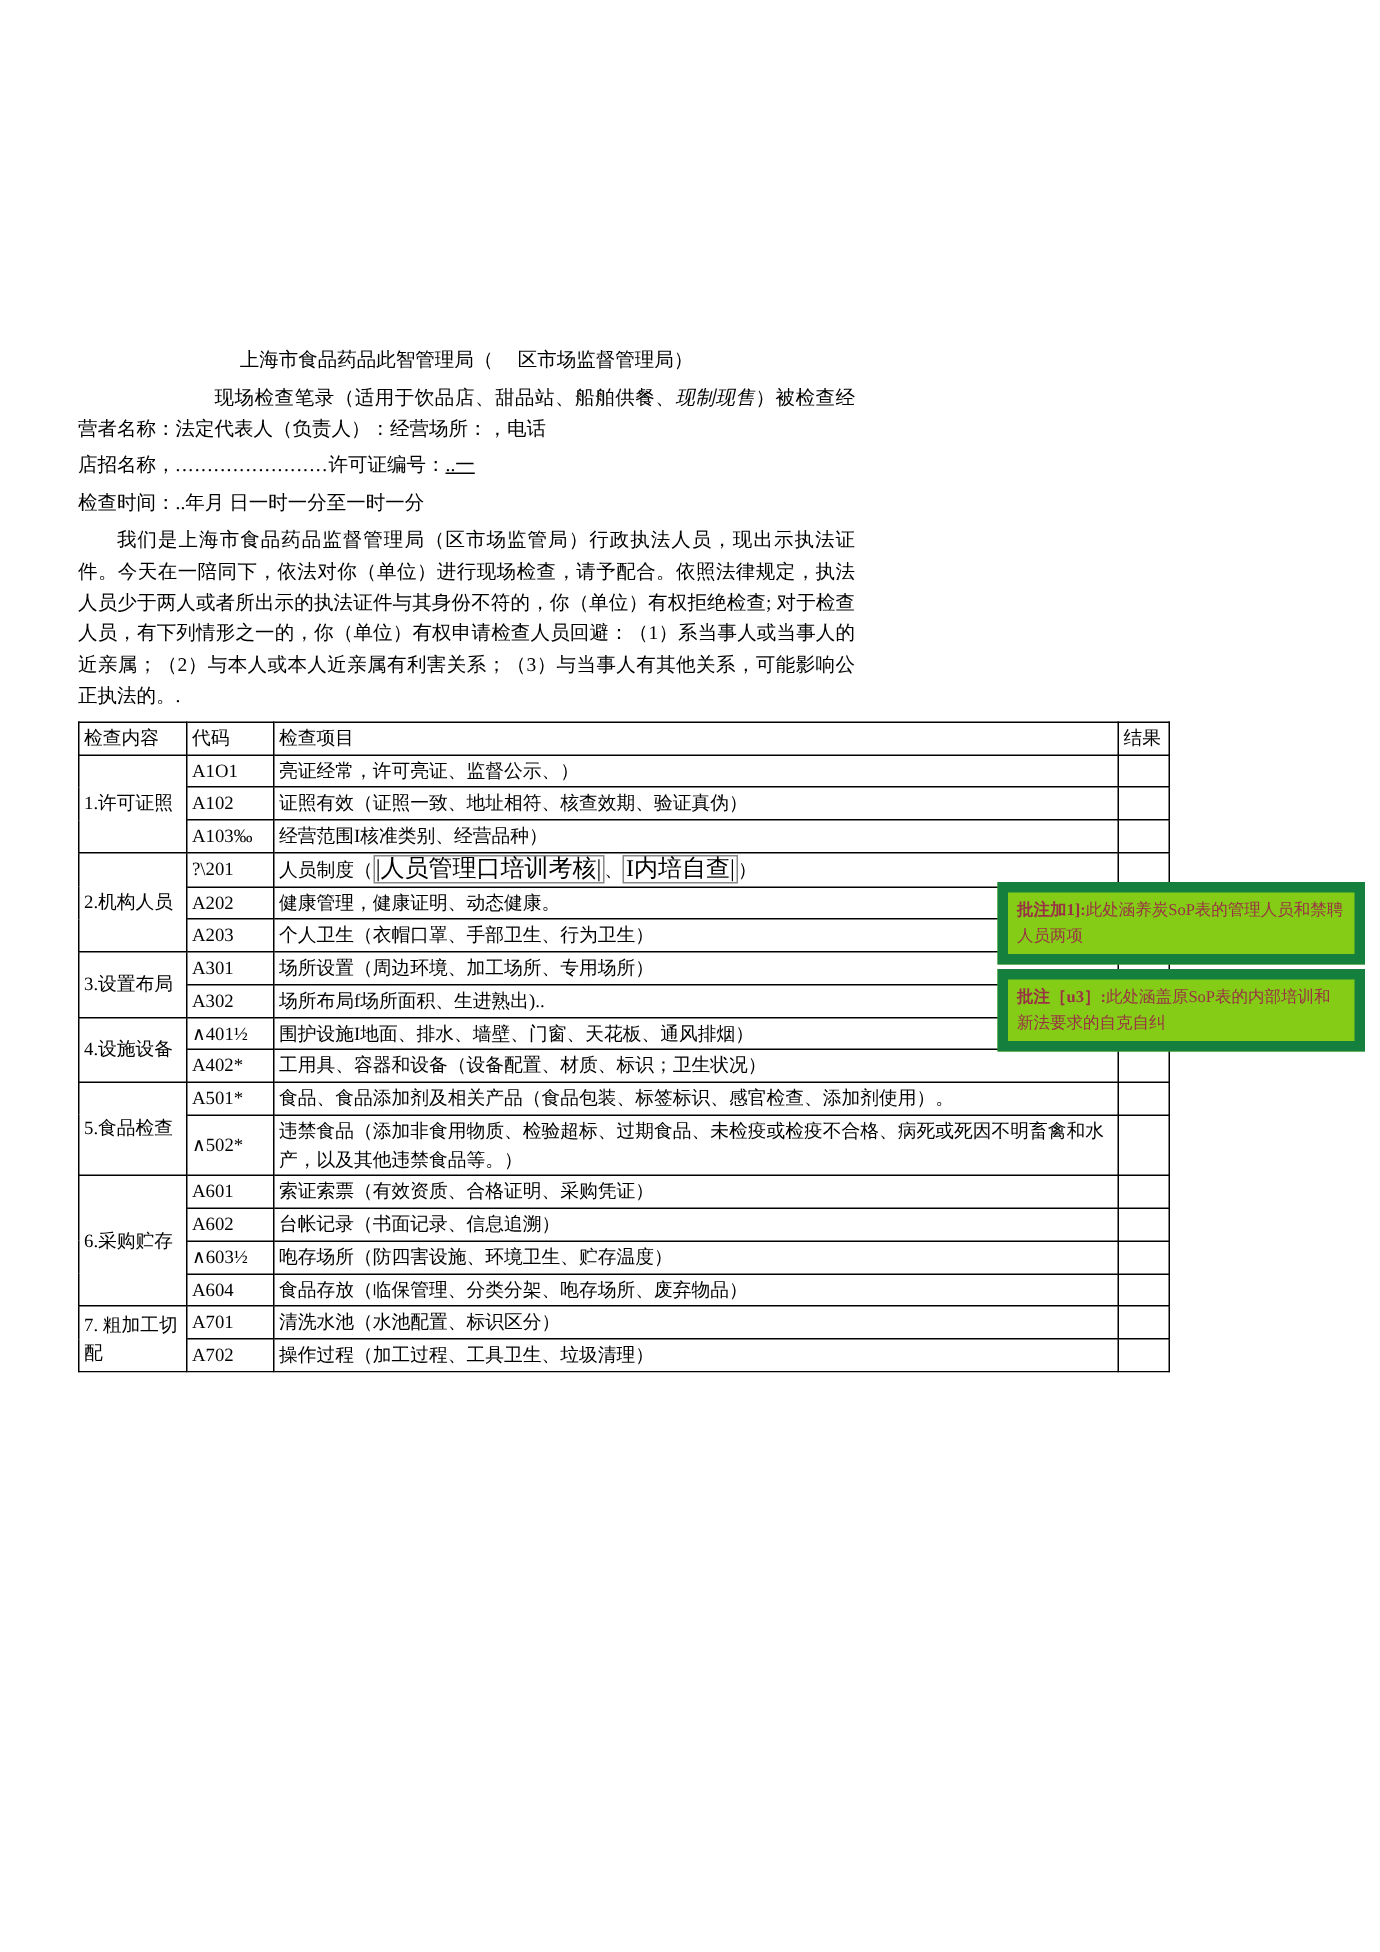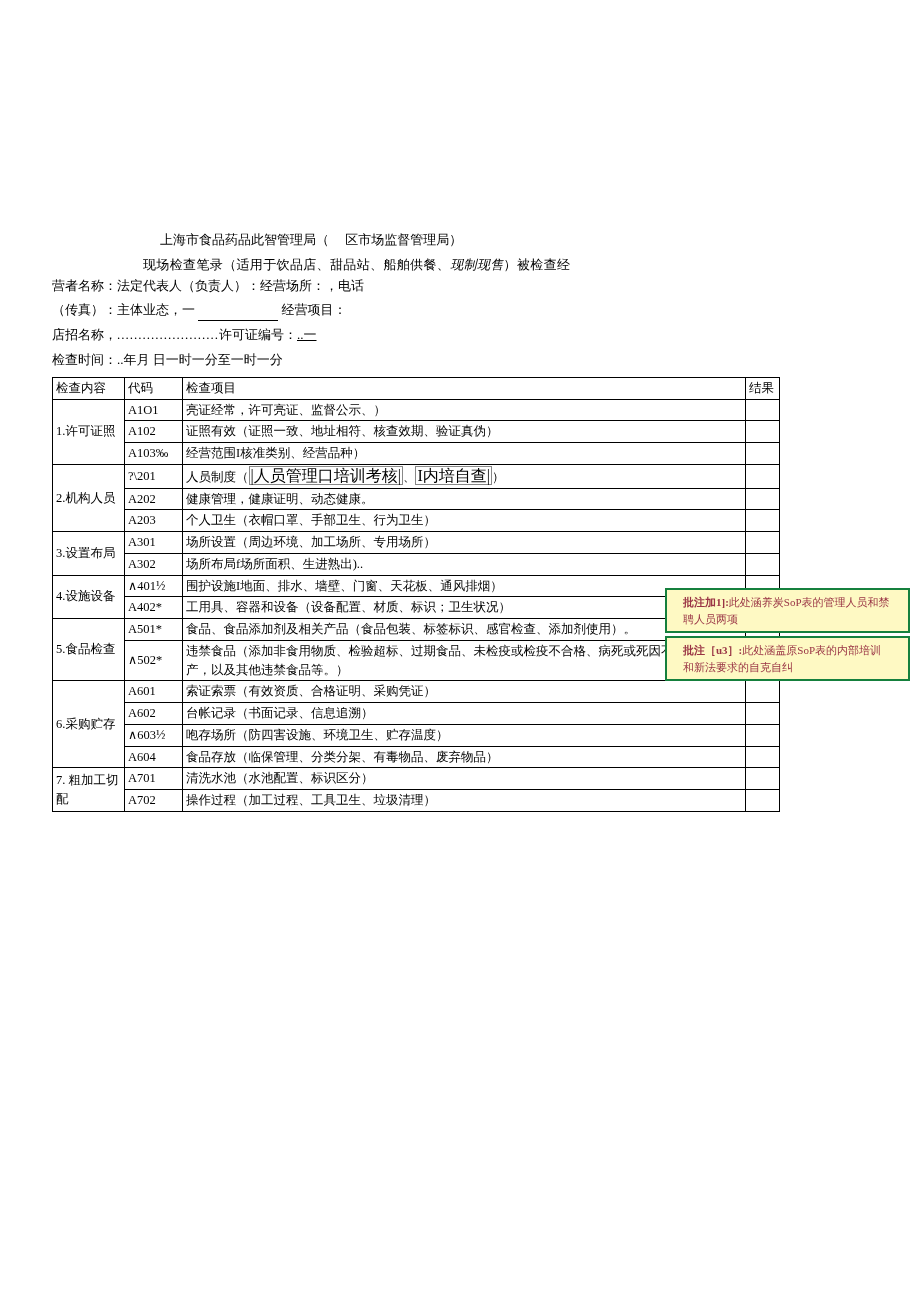--- a/index.html
+++ b/index.html
@@ -68,53 +68,50 @@
   }
   .annotations {
     position: absolute;
     top: 588px;
     left: 665px;
     width: 245px;
     font-size: 11px;
     color: #993344;
   }
   .anno {
-    border: 2px solid #15803d;
-    background: #fef9c3;
-    padding: 4px 16px;
+    border: 7px solid #15803d;
+    background: #84cc16;
+    padding: 4px 6px;
     margin-bottom: 3px;
     line-height: 1.5;
   }
   .anno-label { font-weight: bold; }
 </style>
 </head>
 <body>
 
 <div class="page">
 
   <div class="header-line">
     <span>上海市食品药品此智管理局（</span>&nbsp;&nbsp;&nbsp;&nbsp;
     <span>区市场监督管理局）</span>
   </div>
 
   <p class="para" style="text-indent:7em">
     <span>现场检查笔录（适用于饮品店、甜品站、船舶供餐、</span><span class="italic">现制现售</span><span>）被检查经营者名称：法定代表人（负责人）：经营场所：，电话</span>
   </p>
 
-  <p class="para">
-    <span>（传真）：主体业态，一 </span><span class="blank-line"></span>
-    <span>经营项目：</span>
-  </p>
 
   <p class="para">
     <span>店招名称，</span><span class="dotted">........................</span><span>许可证编号：</span><span style="text-decoration:underline">..一</span>
   </p>
 
   <p class="para">检查时间：..年月           日一时一分至一时一分</p>
 
+  <p class="para indent-first">我们是上海市食品药品监督管理局（区市场监管局）行政执法人员，现出示执法证件。今天在一陪同下，依法对你（单位）进行现场检查，请予配合。依照法律规定，执法人员少于两人或者所出示的执法证件与其身份不符的，你（单位）有权拒绝检查; 对于检查人员，有下列情形之一的，你（单位）有权申请检查人员回避：（1）系当事人或当事人的近亲属；（2）与本人或本人近亲属有利害关系；（3）与当事人有其他关系，可能影响公正执法的。.</p>
 
   <table class="inspect">
     <thead>
       <tr>
         <th class="col-content">检查内容</th>
         <th class="col-code">代码</th>
         <th class="col-item">检查项目</th>
         <th class="col-result">结果</th>
       </tr>
     </thead>
@@ -195,21 +192,21 @@
           <td class="col-item">台帐记录（书面记录、信息追溯）</td>
           <td class="col-result"></td>
         </tr>
         <tr>
           <td class="col-code">∧603½</td>
           <td class="col-item">咆存场所（防四害设施、环境卫生、贮存温度）</td>
           <td class="col-result"></td>
         </tr>
         <tr>
           <td class="col-code">A604</td>
-          <td class="col-item">食品存放（临保管理、分类分架、有毒物品、废弃物品）</td>
+          <td class="col-item">食品存放（临保管理、分类分架、咆存场所、废弃物品）</td>
           <td class="col-result"></td>
         </tr>
         <tr>
           <td rowspan="2" class="col-content">7. 粗加工切配</td>
           <td class="col-code">A701</td>
           <td class="col-item">清洗水池（水池配置、标识区分）</td>
           <td class="col-result"></td>
         </tr>
         <tr>
           <td class="col-code">A702</td>

